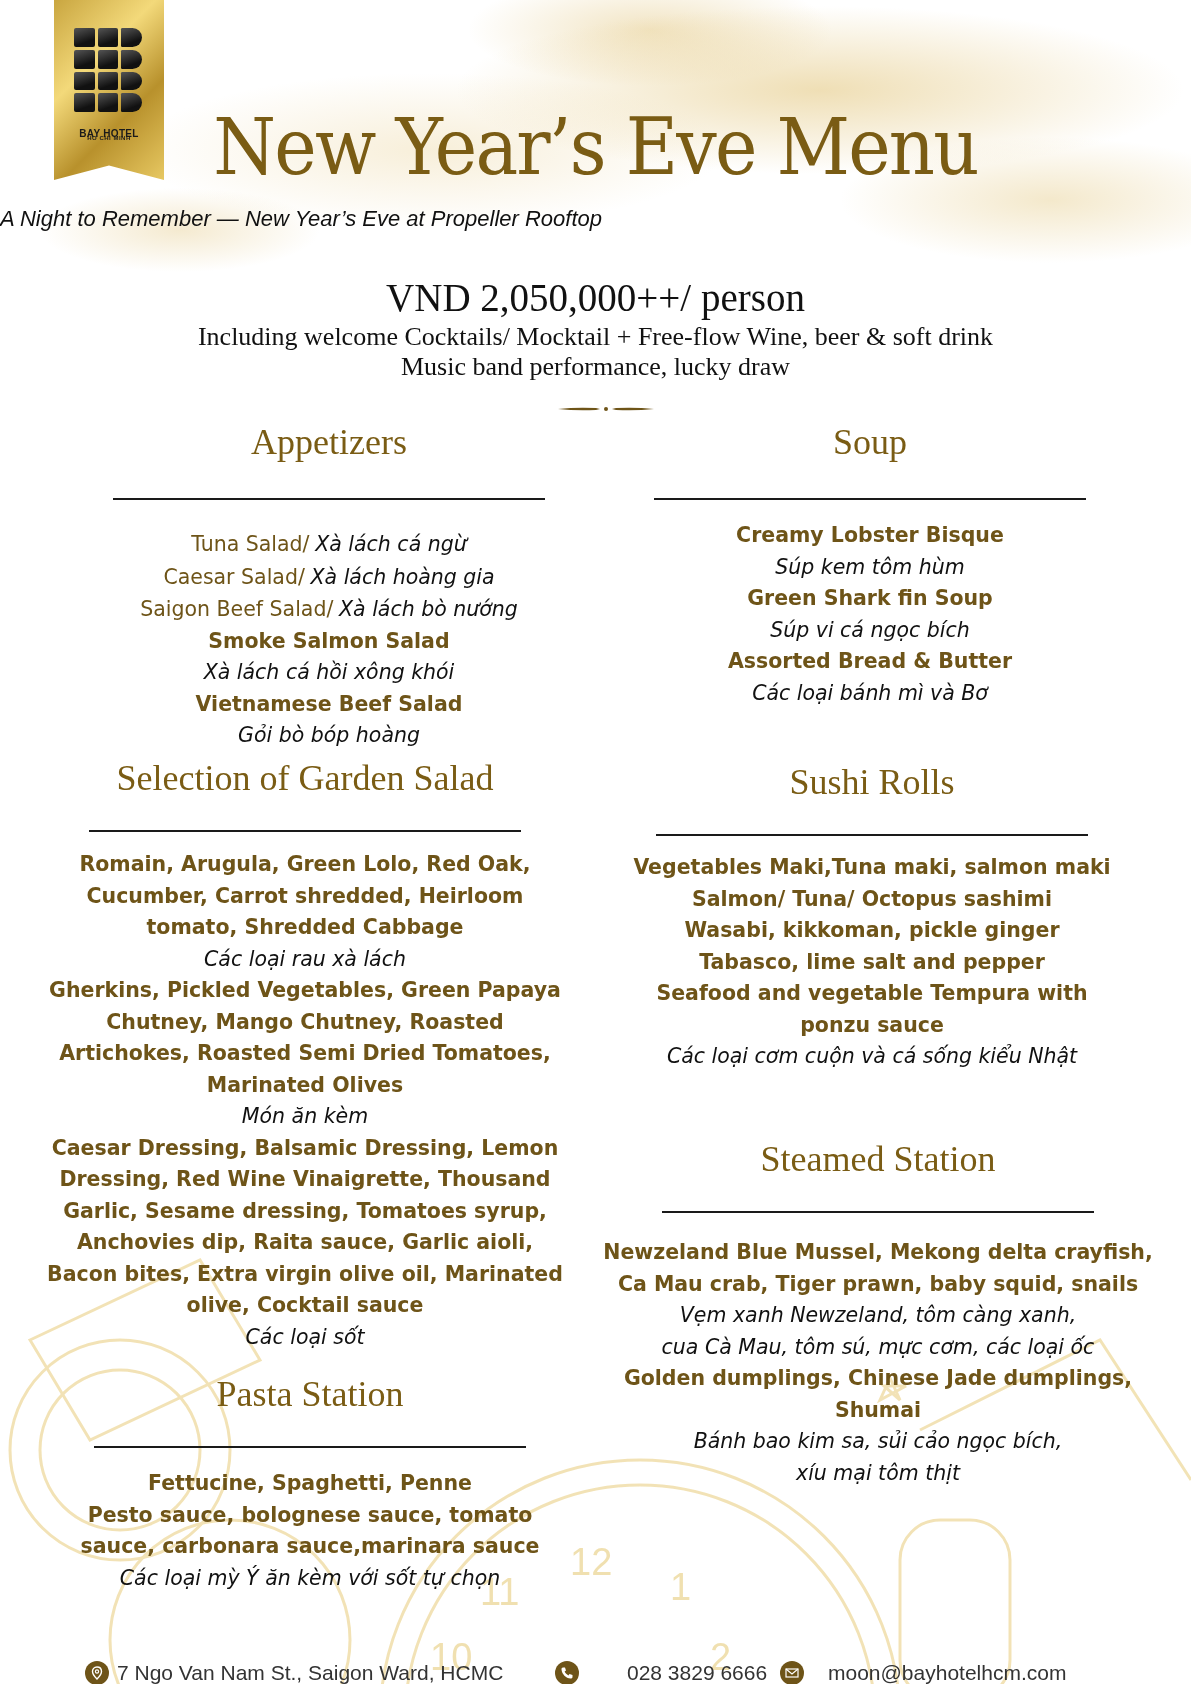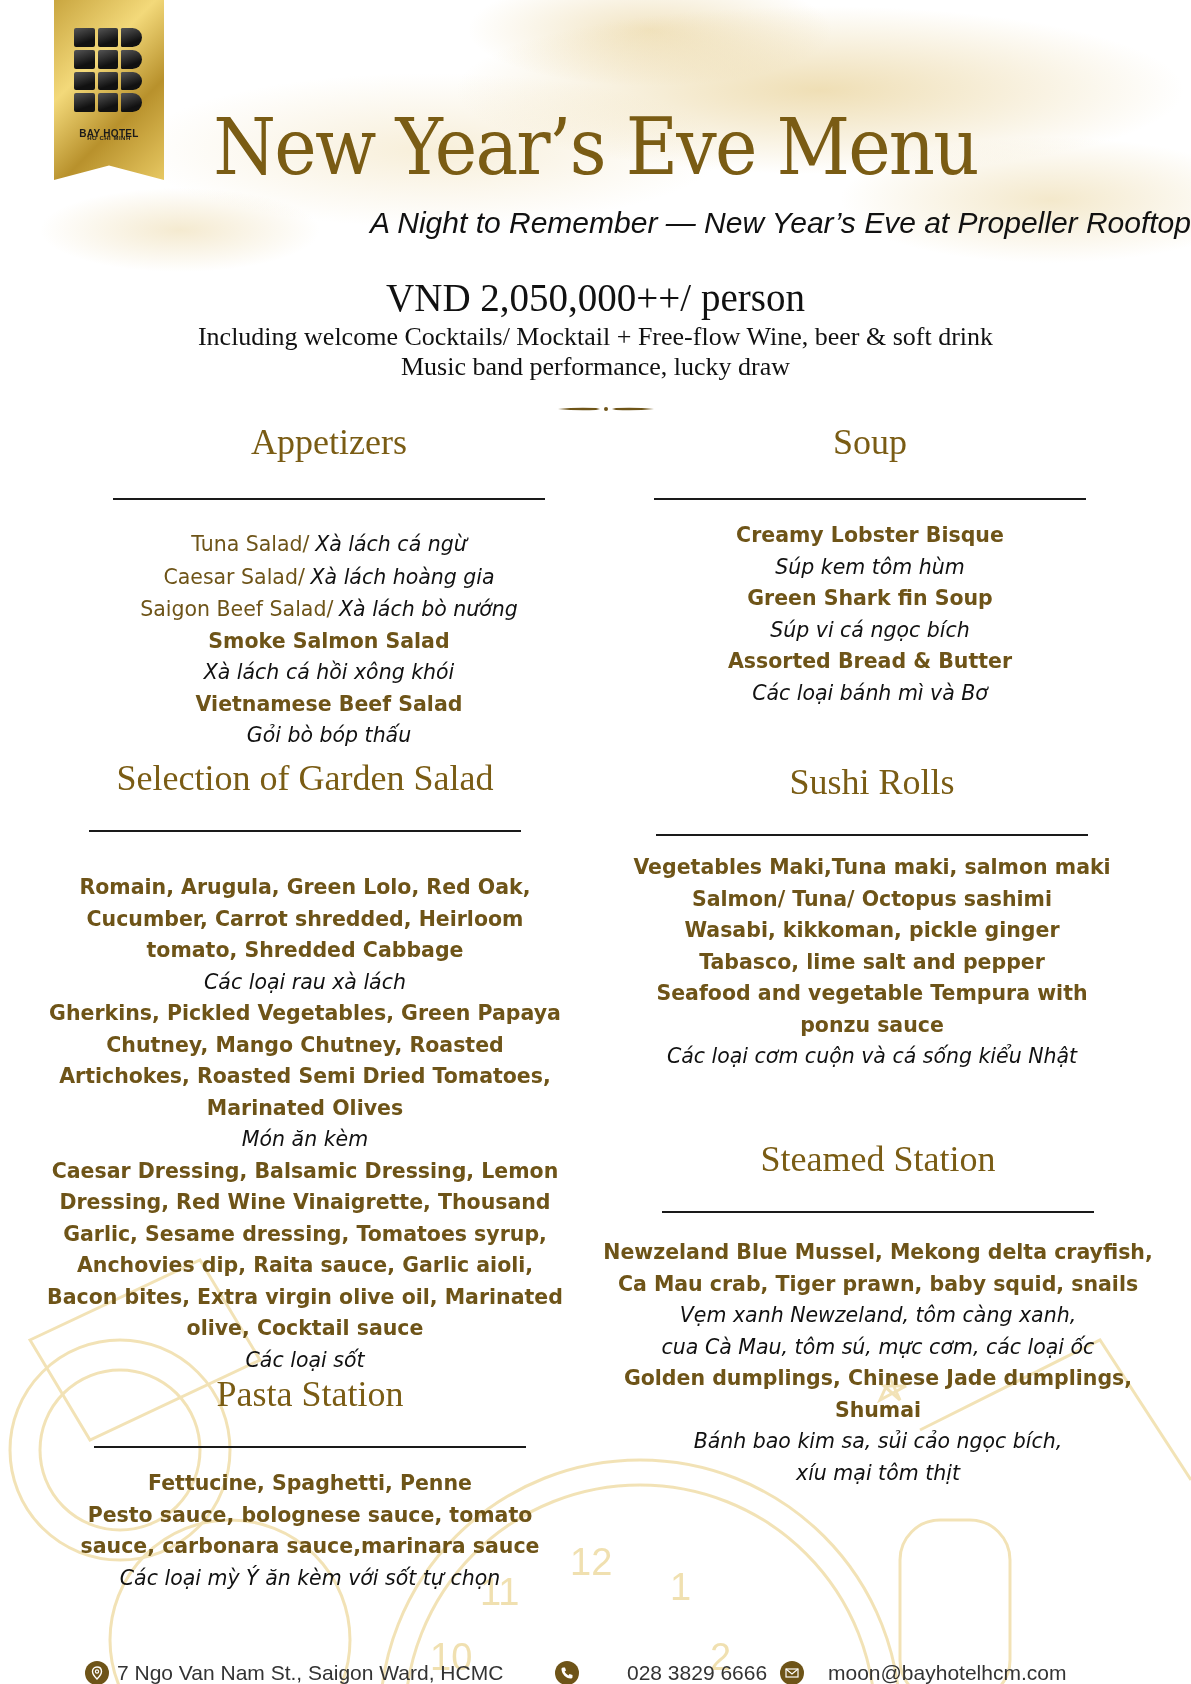--- a/index.html
+++ b/index.html
@@ -47,22 +47,22 @@
   .logo-name.l1 { top: 128px; font-size: 10px; letter-spacing: 0.3px; }
   .logo-name.l2 { top: 135px; font-size: 6px; letter-spacing: 0.5px; }
 
   .title {
     position: absolute; left: 0; width: 1191px; top: 108px; text-align: center;
     font-family: "DejaVu Serif", serif; font-size: 78px; color: #7a5c14;
     letter-spacing: -2px; line-height: 1;
     transform: scaleX(0.92);
   }
   .tagline {
-    position: absolute; left: 0; width: 1191px; top: 206px; text-align: right;
-    font-family: "Liberation Sans", sans-serif; font-style: italic; font-size: 30px; color: #111;
+    position: absolute; left: 0; width: 1191px; top: 206px; text-align: left;
+    font-family: "Liberation Sans", sans-serif; font-style: italic; font-size: 22px; color: #111;
   }
   .price {
     position: absolute; left: 0; width: 1191px; top: 275px; text-align: center;
     font-family: "Liberation Serif", serif; font-size: 39px; color: #111;
   }
   .includes {
     position: absolute; left: 0; width: 1191px; top: 322px; text-align: center;
     font-family: "Liberation Serif", serif; font-size: 26px; color: #111; line-height: 30px;
   }
   .divider-orn {
@@ -161,41 +161,41 @@
 <div class="section" style="left:113px; top:420px; width:432px;">
   <div class="sec-head">Appetizers</div>
   <div class="sec-rule" style="width:432px; margin-top:34px;"></div>
   <div class="sec-body" style="margin-top:28px;">
     <div class="line-mix"><span class="b">Tuna Salad/</span> <span class="i">Xà lách cá ngừ</span></div>
     <div class="line-mix"><span class="b">Caesar Salad/</span> <span class="i">Xà lách hoàng gia</span></div>
     <div class="line-mix"><span class="b">Saigon Beef Salad/</span> <span class="i">Xà lách bò nướng</span></div>
     <div class="line-b">Smoke Salmon Salad</div>
     <div class="line-i">Xà lách cá hồi xông khói</div>
     <div class="line-b">Vietnamese Beef Salad</div>
-    <div class="line-i">Gỏi bò bóp thấu</div>
+    <div class="line-i">Gỏi bò bóp hoàng</div>
   </div>
 </div>
 
 <div class="section" style="left:654px; top:420px; width:432px;">
   <div class="sec-head">Soup</div>
   <div class="sec-rule" style="width:432px; margin-top:34px;"></div>
   <div class="sec-body" style="margin-top:20px;">
     <div class="line-b">Creamy Lobster Bisque</div>
     <div class="line-i">Súp kem tôm hùm</div>
     <div class="line-b">Green Shark fin Soup</div>
     <div class="line-i">Súp vi cá ngọc bích</div>
     <div class="line-b">Assorted Bread &amp; Butter</div>
     <div class="line-i">Các loại bánh mì và Bơ</div>
   </div>
 </div>
 
 <div class="section" style="left:40px; top:756px; width:530px;">
   <div class="sec-head">Selection of Garden Salad</div>
   <div class="sec-rule" style="width:432px; margin-top:30px;"></div>
-  <div class="sec-body" style="margin-top:40px;">
+  <div class="sec-body" style="margin-top:17px;">
     <div class="line-b">Romain, Arugula, Green Lolo, Red Oak,</div>
     <div class="line-b">Cucumber, Carrot shredded, Heirloom</div>
     <div class="line-b">tomato, Shredded Cabbage</div>
     <div class="line-i">Các loại rau xà lách</div>
     <div class="line-b">Gherkins, Pickled Vegetables, Green Papaya</div>
     <div class="line-b">Chutney, Mango Chutney, Roasted</div>
     <div class="line-b">Artichokes, Roasted Semi Dried Tomatoes,</div>
     <div class="line-b">Marinated Olives</div>
     <div class="line-i">Món ăn kèm</div>
     <div class="line-b">Caesar Dressing, Balsamic Dressing, Lemon</div>

